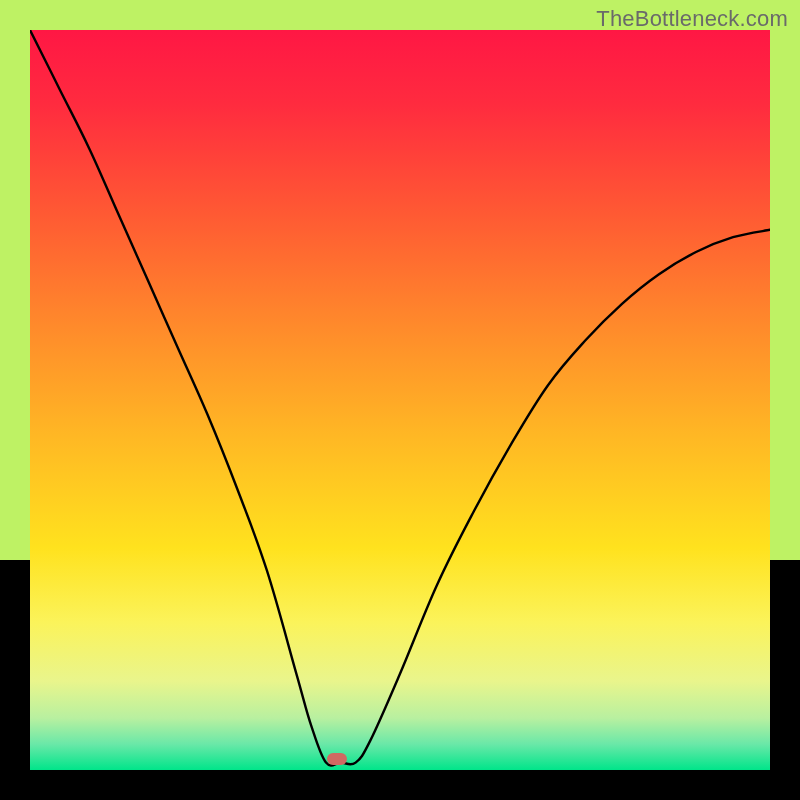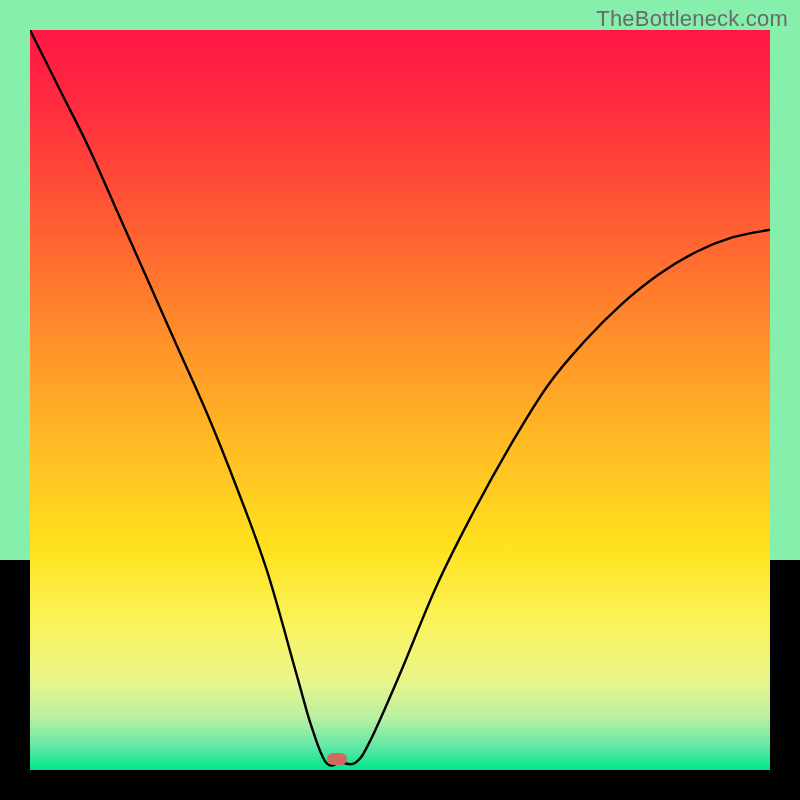--- a/index.html
+++ b/index.html
@@ -8,21 +8,21 @@
     width: 800px;
     height: 800px;
     background: #000;
     overflow: hidden;
     font-family: Arial, Helvetica, sans-serif;
   }
   .frame {
     position: relative;
     width: 800px;
     height: 560px;
-    background: #86efac;
+    background: #bef264;
   }
   .watermark {
     position: absolute;
     top: 6px;
     right: 12px;
     color: #6a6a6a;
     font-size: 22px;
     font-weight: 500;
     letter-spacing: 0.2px;
     z-index: 10;

